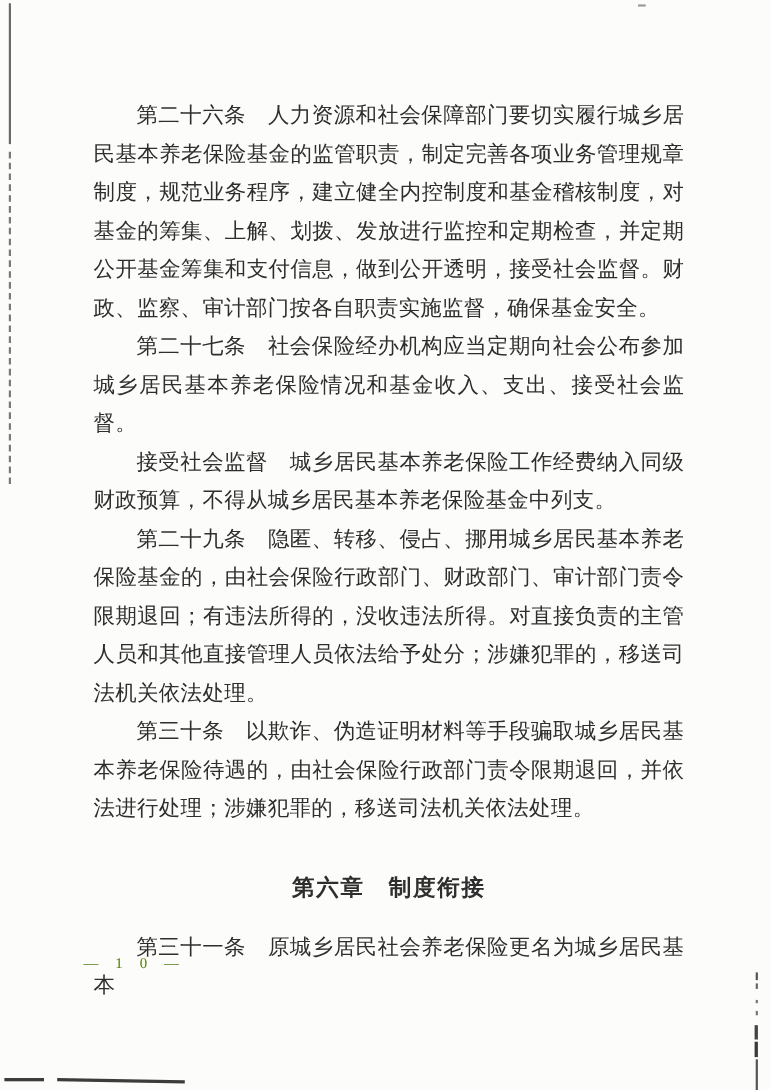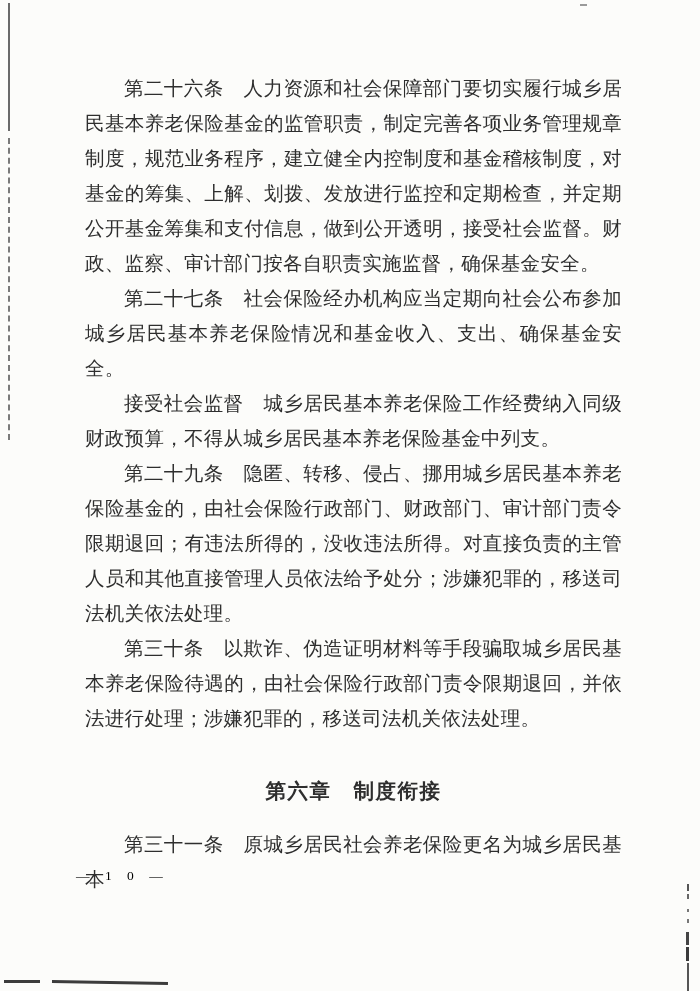--- a/index.html
+++ b/index.html
@@ -9,21 +9,21 @@
     height: 991px;
     margin: 0 auto;
     background: #fcfcfa;
     overflow: hidden;
     font-family: "Liberation Serif", "DejaVu Serif", serif;
     color: #2e2e2e;
   }
   .text-block {
     position: absolute;
     left: 85px;
-    top: 71px;
+    top: 88px;
     width: 537px;
   }
   .para {
     margin: 0;
     font-size: 19.5px;
     line-height: 35px;
     text-align: justify;
     text-indent: 2em;
     letter-spacing: 0.3px;
     word-break: break-all;
@@ -35,21 +35,21 @@
     text-align: center;
     line-height: 35px;
     letter-spacing: 1.5px;
   }
   .footer {
     position: absolute;
     left: 76px;
     top: 868px;
     font-size: 13.5px;
     letter-spacing: 6px;
-    color: #000000;
+    color: #4d7c0f;
     font-family: "Liberation Serif", "DejaVu Serif", serif;
   }
   
   .artifact { position: absolute; }
   .a-left-solid   { left: 8px;  top: 3px;   width: 2px;  height: 128px; background: #6a6a6a; }
   .a-left-dashed  { left: 8px;  top: 138px; width: 0;    height: 302px; border-left: 2px dashed #7a7a7a; }
   .a-top-dash     { left: 580px; top: 4px;  width: 7px;  height: 2px;   background: #9a9a9a; }
   .a-bottom-seg1  { left: 4px;  top: 980px; width: 36px; height: 3px;   background: #3c3c3c; }
   .a-bottom-seg2  { left: 52px; top: 980px; width: 116px; height: 3px;  background: #3c3c3c;
                     transform: rotate(1deg); transform-origin: left center; }
@@ -74,21 +74,21 @@
   <div class="artifact a-r1"></div>
   <div class="artifact a-r2"></div>
   <div class="artifact a-r3"></div>
   <div class="artifact a-r4"></div>
   <div class="artifact a-r5"></div>
   <div class="artifact a-r6"></div>
   <div class="artifact a-r7"></div>
 
   <div class="text-block">
     <p class="para">第二十六条　人力资源和社会保障部门要切实履行城乡居民基本养老保险基金的监管职责，制定完善各项业务管理规章制度，规范业务程序，建立健全内控制度和基金稽核制度，对基金的筹集、上解、划拨、发放进行监控和定期检查，并定期公开基金筹集和支付信息，做到公开透明，接受社会监督。财政、监察、审计部门按各自职责实施监督，确保基金安全。</p>
-    <p class="para">第二十七条　社会保险经办机构应当定期向社会公布参加城乡居民基本养老保险情况和基金收入、支出、确保基金安全。</p>
+    <p class="para">第二十七条　社会保险经办机构应当定期向社会公布参加城乡居民基本养老保险情况和基金收入、支出、接受社会监督。</p>
     <p class="para">接受社会监督　城乡居民基本养老保险工作经费纳入同级财政预算，不得从城乡居民基本养老保险基金中列支。</p>
     <p class="para">第二十九条　隐匿、转移、侵占、挪用城乡居民基本养老保险基金的，由社会保险行政部门、财政部门、审计部门责令限期退回；有违法所得的，没收违法所得。对直接负责的主管人员和其他直接管理人员依法给予处分；涉嫌犯罪的，移送司法机关依法处理。</p>
     <p class="para">第三十条　以欺诈、伪造证明材料等手段骗取城乡居民基本养老保险待遇的，由社会保险行政部门责令限期退回，并依法进行处理；涉嫌犯罪的，移送司法机关依法处理。</p>
     <h2 class="chapter">第六章　制度衔接</h2>
     <p class="para">第三十一条　原城乡居民社会养老保险更名为城乡居民基本</p>
   </div>
 
   <div class="footer">— 1 0 —</div>
 
 </div>

